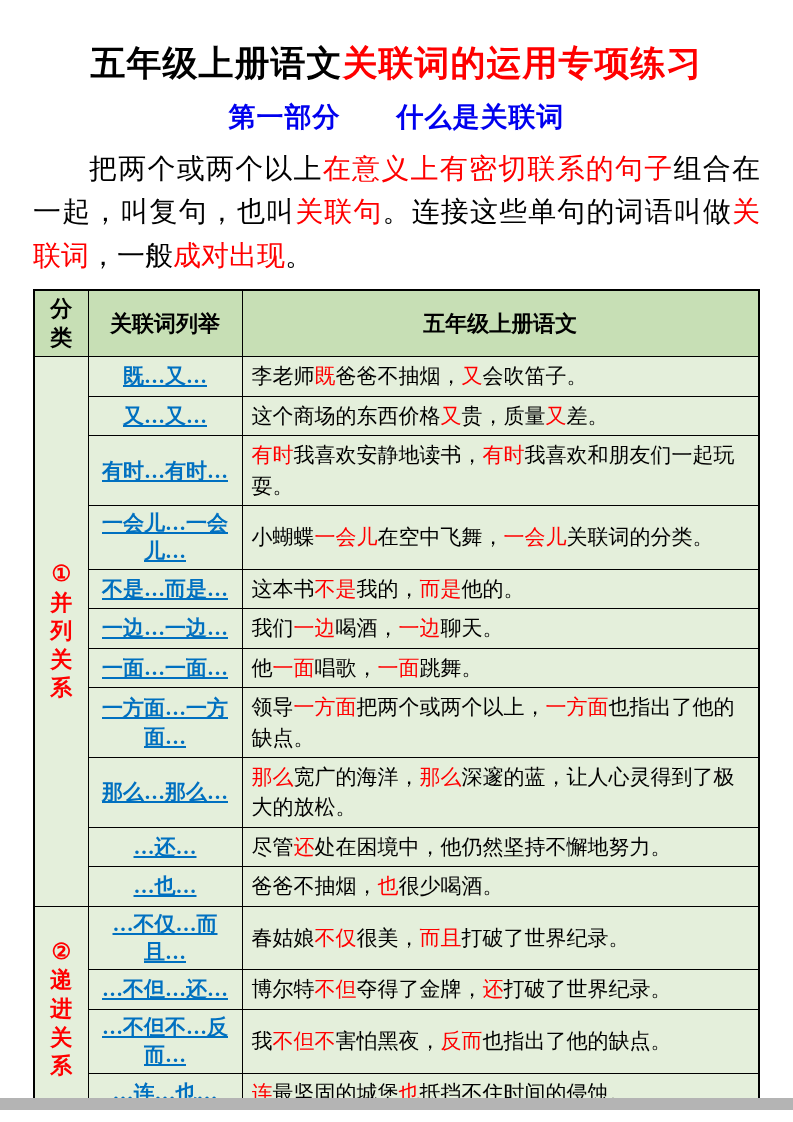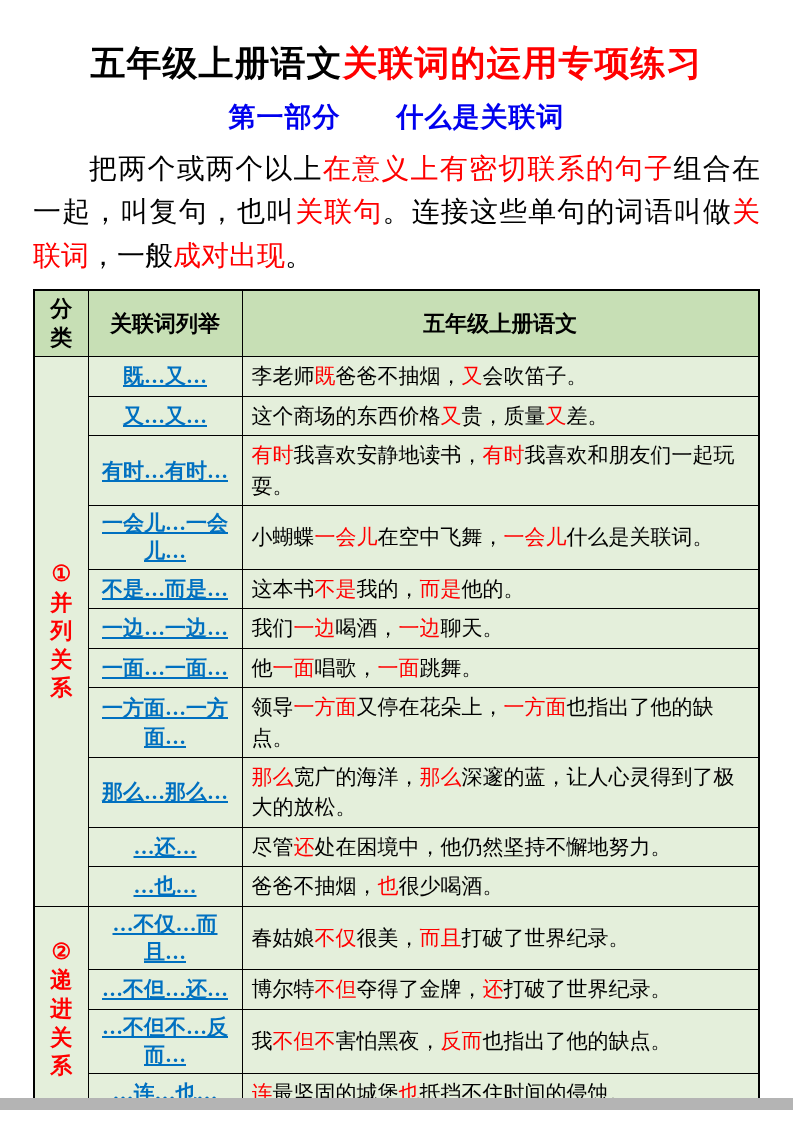--- a/index.html
+++ b/index.html
@@ -78,37 +78,37 @@
         <tr>
           <td class="conj-cell">又…又…</td>
           <td class="example-cell"><span>这个商场的东西价格</span><span class="red">又</span><span>贵，质量</span><span class="red">又</span><span>差。</span></td>
         </tr>
         <tr>
           <td class="conj-cell">有时…有时…</td>
           <td class="example-cell"><span class="red">有时</span><span>我喜欢安静地读书，</span><span class="red">有时</span><span>我喜欢和朋友们一起玩耍。</span></td>
         </tr>
         <tr>
           <td class="conj-cell">一会儿…一会儿…</td>
-          <td class="example-cell"><span>小蝴蝶</span><span class="red">一会儿</span><span>在空中飞舞，</span><span class="red">一会儿</span><span>什么是关联词。</span></td>
+          <td class="example-cell"><span>小蝴蝶</span><span class="red">一会儿</span><span>在空中飞舞，</span><span class="red">一会儿</span><span>关联词的分类。</span></td>
         </tr>
         <tr>
           <td class="conj-cell">不是…而是…</td>
           <td class="example-cell"><span>这本书</span><span class="red">不是</span><span>我的，</span><span class="red">而是</span><span>他的。</span></td>
         </tr>
         <tr>
           <td class="conj-cell">一边…一边…</td>
           <td class="example-cell"><span>我们</span><span class="red">一边</span><span>喝酒，</span><span class="red">一边</span><span>聊天。</span></td>
         </tr>
         <tr>
           <td class="conj-cell">一面…一面…</td>
           <td class="example-cell"><span>他</span><span class="red">一面</span><span>唱歌，</span><span class="red">一面</span><span>跳舞。</span></td>
         </tr>
         <tr>
           <td class="conj-cell">一方面…一方面…</td>
-          <td class="example-cell"><span>领导</span><span class="red">一方面</span><span>又停在花朵上，</span><span class="red">一方面</span><span>也指出了他的缺点。</span></td>
+          <td class="example-cell"><span>领导</span><span class="red">一方面</span><span>把两个或两个以上，</span><span class="red">一方面</span><span>也指出了他的缺点。</span></td>
         </tr>
         <tr>
           <td class="conj-cell">那么…那么…</td>
           <td class="example-cell"><span class="red">那么</span><span>宽广的海洋，</span><span class="red">那么</span><span>深邃的蓝，让人心灵得到了极大的放松。</span></td>
         </tr>
         <tr>
           <td class="conj-cell">…还…</td>
           <td class="example-cell"><span>尽管</span><span class="red">还</span><span>处在困境中，他仍然坚持不懈地努力。</span></td>
         </tr>
         <tr>

